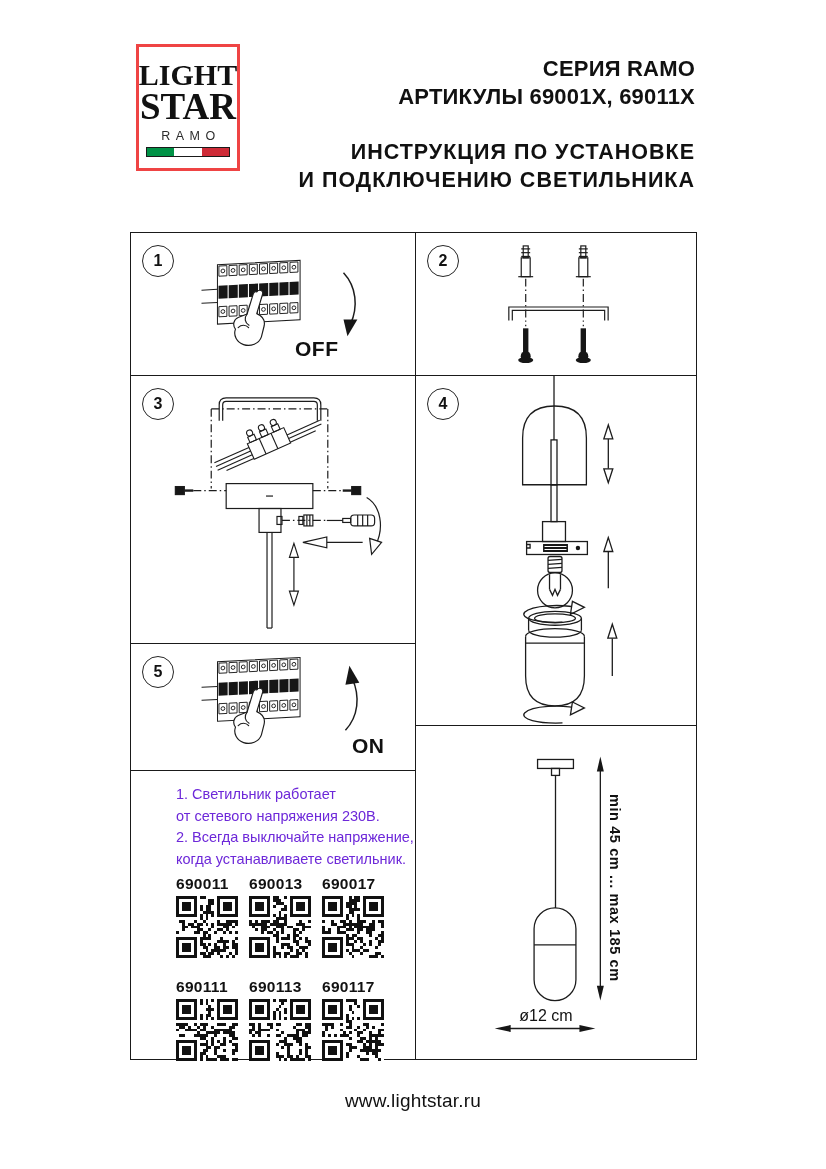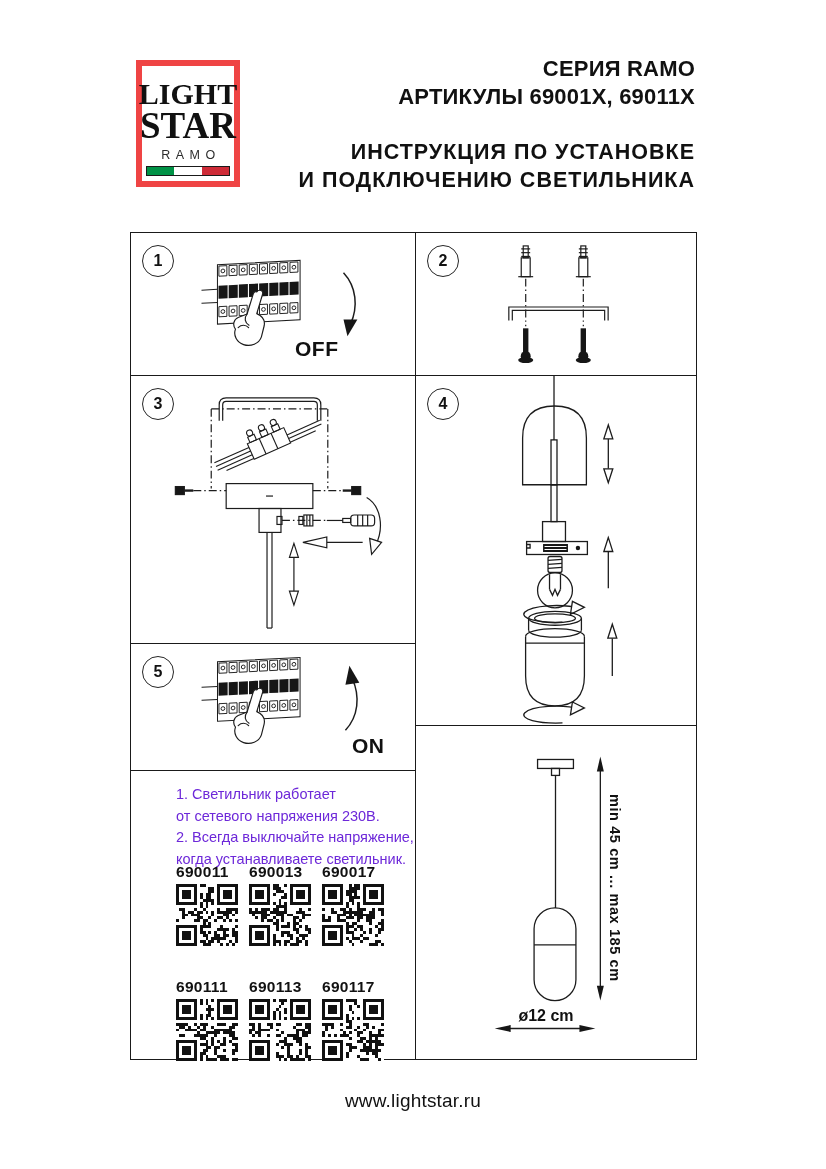--- a/index.html
+++ b/index.html
@@ -1,21 +1,21 @@
 <!DOCTYPE html>
 <html><head>
 <meta charset="utf-8">
 <style>
   html,body{margin:0;padding:0;background:#fff;}
   .page{position:relative;width:826px;height:1169px;background:#ffffff;
         font-family:"Liberation Sans",sans-serif;color:#111;overflow:hidden;}
 
   
-  .logo{position:absolute;left:136px;top:60px;width:104px;height:127px;
-        border:6px solid #ef4444;box-sizing:border-box;background:#fff;
+  .logo{position:absolute;left:136px;top:44px;width:104px;height:127px;
+        border:3px solid #ef4444;box-sizing:border-box;background:#fff;
         display:flex;flex-direction:column;align-items:center;}
   .logo .l1{font-family:"Liberation Serif",serif;font-weight:700;font-size:30px;line-height:1;margin-top:13px;}
   .logo .l2{font-family:"Liberation Serif",serif;font-weight:700;font-size:37px;line-height:.92;}
   .logo .l3{font-size:12.5px;letter-spacing:5.5px;margin-top:5px;margin-left:6px;font-weight:400;color:#2c2c2c;}
   .flag{width:84px;height:10px;border:1.3px solid #1a1a1a;display:flex;margin-top:4px;box-sizing:border-box;}
   .flag div{flex:1;}
 
   .titles{position:absolute;right:131px;top:55px;text-align:right;}
   .titles .t1{font-size:22px;font-weight:700;line-height:28px;letter-spacing:.2px;}
   .titles .t2{font-size:21.5px;font-weight:700;line-height:28px;letter-spacing:1px;}
@@ -44,21 +44,21 @@
   .qr-row{position:absolute;left:45px;display:flex;gap:10px;}
   .qr-item{width:63px;}
   .qr-item .art{font-size:15.5px;font-weight:700;letter-spacing:.3px;margin-bottom:3px;}
   .qr-item svg{display:block;}
 
   
   .vert-label{position:absolute;left:191px;top:58px;height:208px;
               writing-mode:vertical-rl;display:flex;align-items:center;justify-content:center;
               font-size:14.5px;font-weight:700;letter-spacing:.6px;}
   .dia-label{position:absolute;left:85px;top:281px;width:90px;text-align:center;
-             font-size:16px;font-weight:700;}
+             font-size:16px;font-weight:400;}
 
   .footer{position:absolute;left:0;right:0;top:1090px;text-align:center;
           font-size:19px;font-weight:400;letter-spacing:.2px;}
 </style>
 </head>
 <body>
 
 <svg width="0" height="0" style="position:absolute" aria-hidden="true">
   <defs>
     <g id="sym-module" stroke="#1c1c1c" fill="none" stroke-width="1.3">
@@ -273,21 +273,21 @@
       <span class="switch-label" style="left:182px;top:90px;margin-left:39px;">ON</span>
     </div>
 
     <div class="cell c-left br" style="top:538px;height:288px;">
       <div class="notes">
         <div>1. Светильник работает</div>
         <div>от сетевого напряжения 230В.</div>
         <div>2. Всегда выключайте напряжение,</div>
         <div>когда устанавливаете светильник.</div>
       </div>
-      <div class="qr-row" style="top:92px;">
+      <div class="qr-row" style="top:104px;">
         <div class="qr-item">
           <div class="art">690011</div>
           <svg width="62" height="62" viewBox="0 0 63 63" shape-rendering="crispEdges">
               <rect x="0" y="0" width="63" height="63" fill="#fff"></rect>
               <rect x="24" y="0" width="3" height="3" fill="#111"></rect>
               <rect x="27" y="0" width="3" height="3" fill="#111"></rect>
               <rect x="33" y="3" width="3" height="3" fill="#111"></rect>
               <rect x="36" y="3" width="3" height="3" fill="#111"></rect>
               <rect x="33" y="6" width="3" height="3" fill="#111"></rect>
               <rect x="36" y="6" width="3" height="3" fill="#111"></rect>

